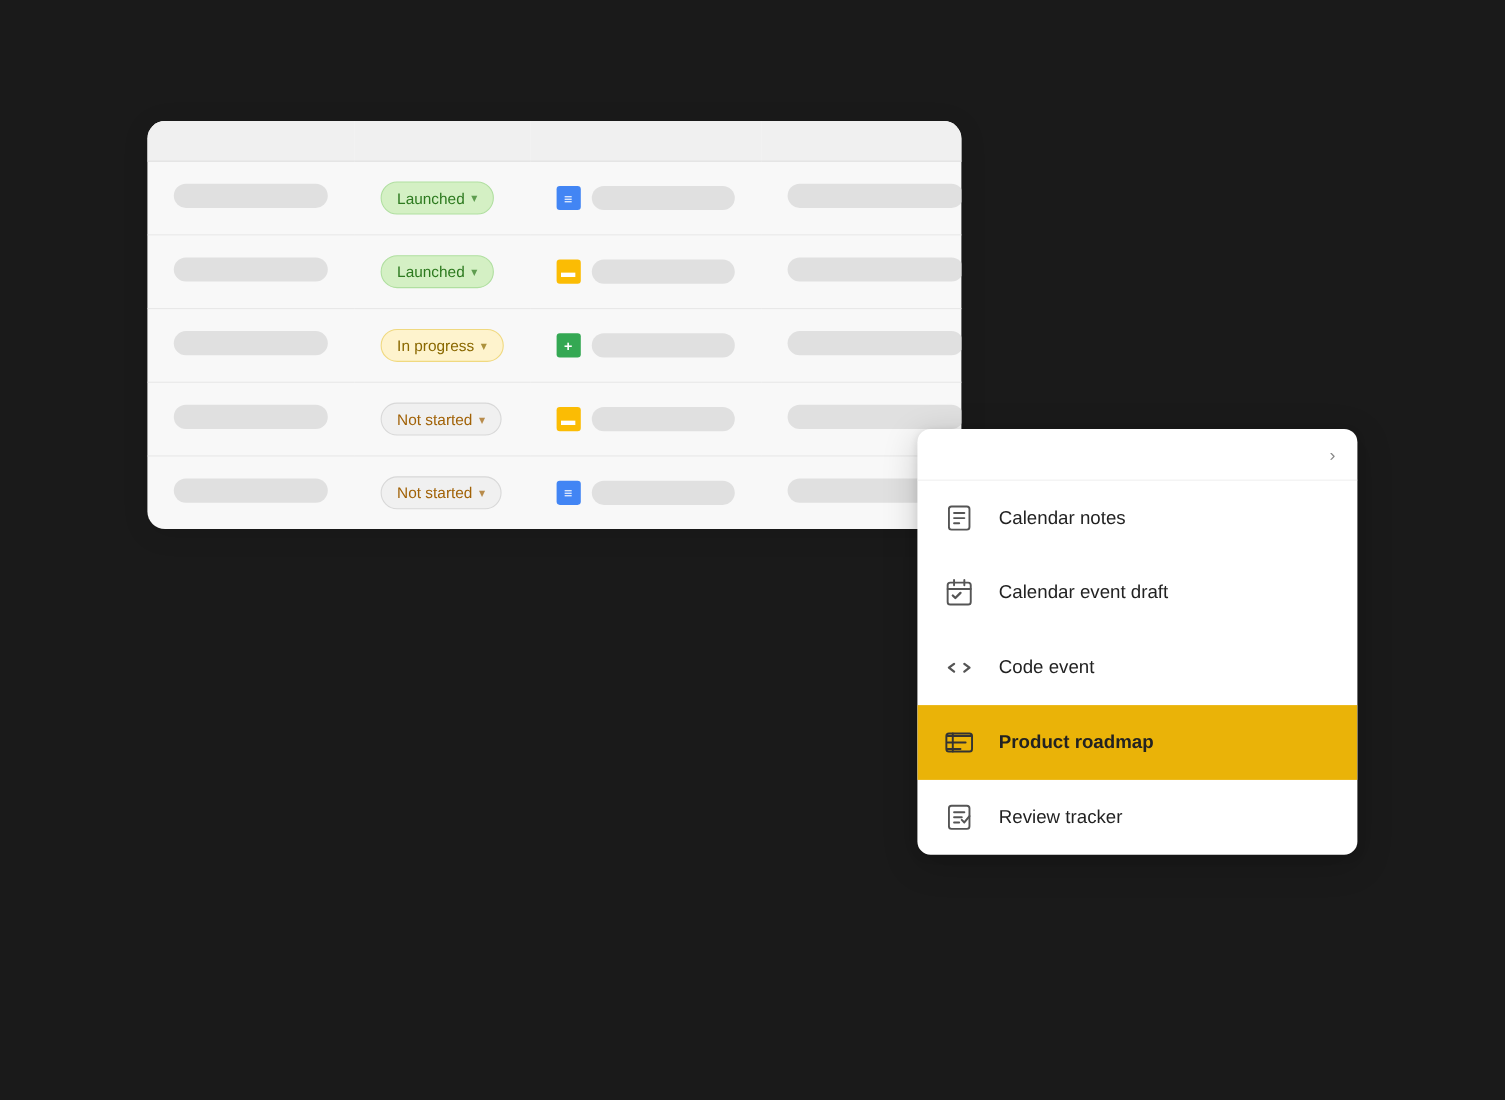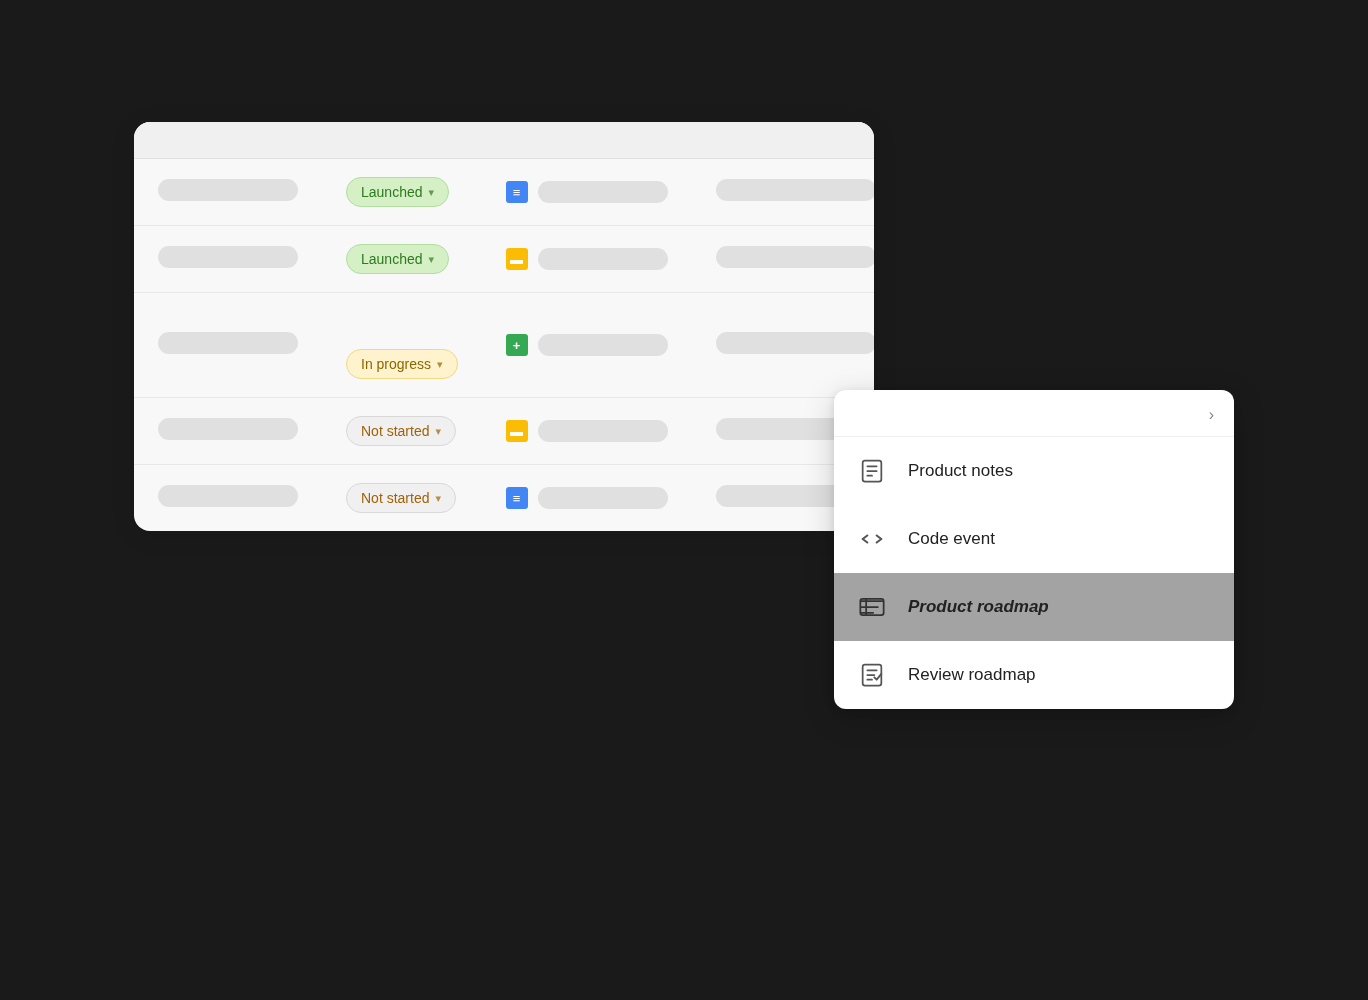--- a/index.html
+++ b/index.html
@@ -16,21 +16,21 @@
 
     .scene {
       position: relative;
       width: 1100px;
       height: 780px;
     }
 
     
     .table-card {
       position: absolute;
-      top: 12px;
+      top: 0;
       left: 0;
       background: #f8f8f8;
       border-radius: 16px;
       overflow: hidden;
       width: 740px;
       box-shadow: 0 4px 24px rgba(0,0,0,0.10);
     }
 
     table {
       width: 100%;
@@ -87,21 +87,20 @@
     .status-badge.launched {
       background: #d4f0c4;
       color: #2d7a1f;
       border: 1.5px solid #b0dfa0;
     }
 
     .status-badge.in-progress {
       background: #fef3cd;
       color: #8a6800;
       border: 1.5px solid #f0d980;
-      margin-top: 38px;
     }
 
     .status-badge.not-started {
       background: #f0f0f0;
       color: #a16207;
       border: 1.5px solid #d8d8d8;
     }
 
     .status-badge .chevron {
       font-size: 11px;
@@ -168,22 +167,21 @@
     .dropdown-item {
       display: flex;
       align-items: center;
       gap: 18px;
       padding: 16px 20px;
       cursor: pointer;
       transition: background 0.1s;
     }
 
     .dropdown-item.active {
-      background: #a3a3a3;
-      font-style: italic;
+      background: #eab308;
     }
 
     .dropdown-item-icon {
       width: 36px;
       height: 36px;
       display: flex;
       align-items: center;
       justify-content: center;
       flex-shrink: 0;
     }
@@ -307,21 +305,33 @@
 
     <div class="dropdown-item">
           <div class="dropdown-item-icon">
             <svg viewBox="0 0 24 24" fill="none" stroke="#555" stroke-width="1.5" stroke-linecap="round" stroke-linejoin="round">
               <rect x="4" y="3" width="16" height="18" rx="2"></rect>
               <line x1="8" y1="8" x2="16" y2="8"></line>
               <line x1="8" y1="12" x2="16" y2="12"></line>
               <line x1="8" y1="16" x2="12" y2="16"></line>
             </svg>
           </div>
-          <span class="dropdown-item-label">Product notes</span>
+          <span class="dropdown-item-label">Calendar notes</span>
+        </div>
+        <div class="dropdown-item">
+          <div class="dropdown-item-icon">
+            <svg viewBox="0 0 24 24" fill="none" stroke="#555" stroke-width="1.5" stroke-linecap="round" stroke-linejoin="round">
+              <rect x="3" y="4" width="18" height="17" rx="2"></rect>
+              <line x1="3" y1="9" x2="21" y2="9"></line>
+              <line x1="8" y1="2" x2="8" y2="6"></line>
+              <line x1="16" y1="2" x2="16" y2="6"></line>
+              <path d="M7 14l2 2 4-4" stroke-width="1.8"></path>
+            </svg>
+          </div>
+          <span class="dropdown-item-label">Calendar event draft</span>
         </div>
         <div class="dropdown-item">
           <div class="dropdown-item-icon">
             <svg viewBox="0 0 24 24" fill="none" stroke="#555" stroke-width="1.8" stroke-linecap="round" stroke-linejoin="round">
               <polyline points="8 9 4 12 8 15"></polyline>
               <polyline points="16 9 20 12 16 15"></polyline>
             </svg>
           </div>
           <span class="dropdown-item-label">Code event</span>
         </div>
@@ -338,18 +348,18 @@
         <div class="dropdown-item">
           <div class="dropdown-item-icon">
             <svg viewBox="0 0 24 24" fill="none" stroke="#555" stroke-width="1.5" stroke-linecap="round" stroke-linejoin="round">
               <rect x="4" y="3" width="16" height="18" rx="2"></rect>
               <line x1="8" y1="8" x2="16" y2="8"></line>
               <line x1="8" y1="12" x2="14" y2="12"></line>
               <line x1="8" y1="16" x2="12" y2="16"></line>
               <polyline points="14 14 16 16 20 11" stroke-width="1.6"></polyline>
             </svg>
           </div>
-          <span class="dropdown-item-label">Review roadmap</span>
+          <span class="dropdown-item-label">Review tracker</span>
         </div>
       </div>
   </div>
 
 </div>
 
 </body></html>

